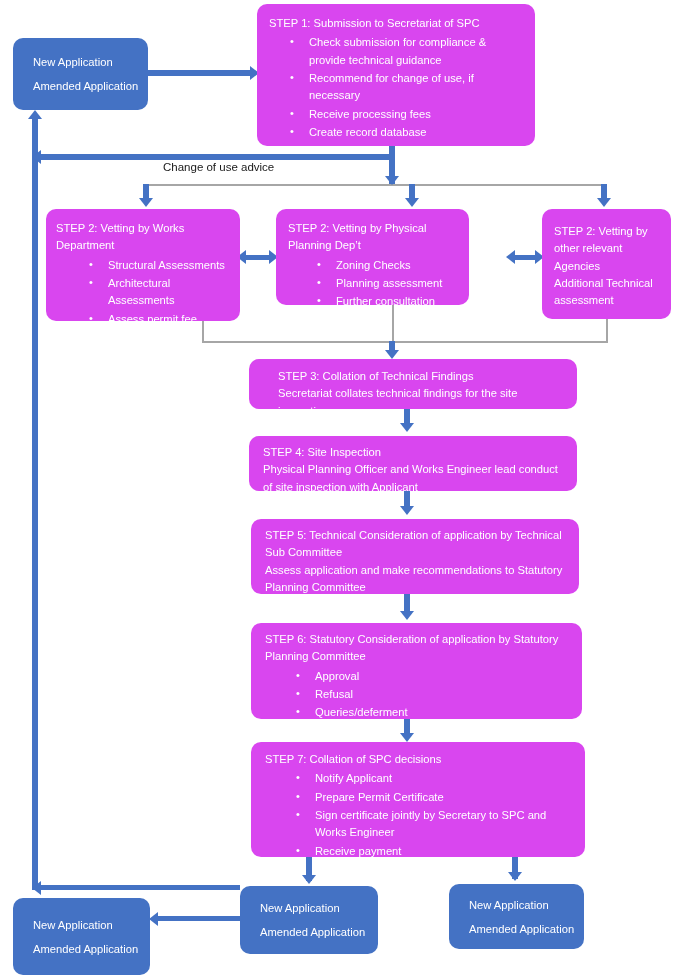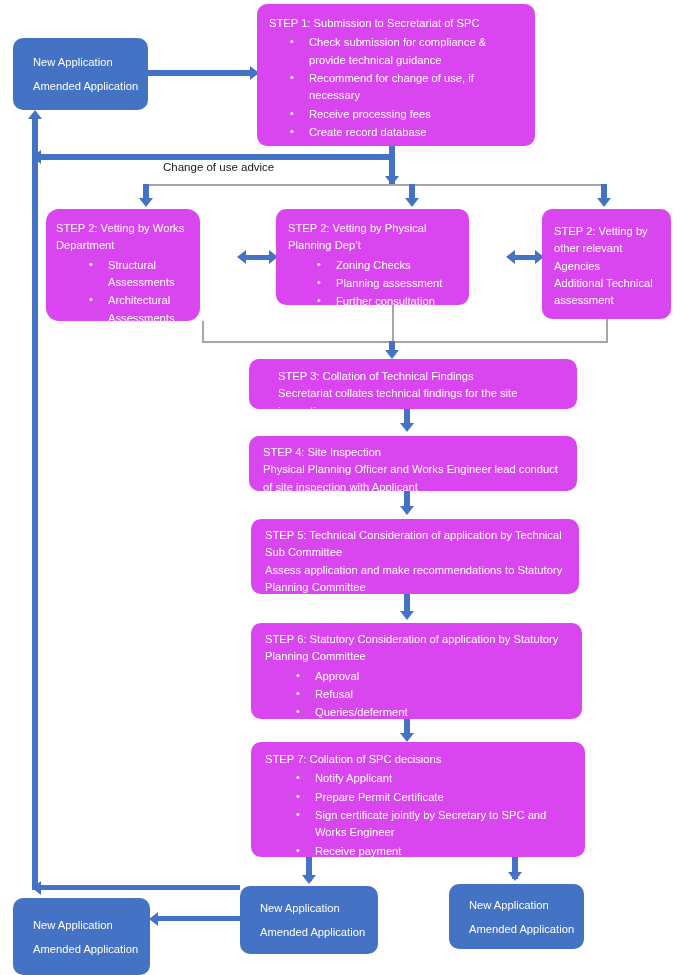--- a/index.html
+++ b/index.html
@@ -126,21 +126,21 @@
   <div class="box" style="left:257px; top:4px; width:278px; height:142px; padding:11px 10px 10px 12px;">
     <span class="hdr">STEP 1: Submission to Secretariat of SPC</span>
     <ul>
       <li>Check submission for compliance &amp; provide technical guidance</li>
       <li>Recommend for change of use, if necessary</li>
       <li>Receive processing fees</li>
       <li>Create record database</li>
     </ul>
   </div>
 
-  <div class="box" style="left:46px; top:209px; width:154px; height:112px; padding:11px 8px 24px 10px;border-radius:13px;">
+  <div class="box" style="left:46px; top:209px; width:194px; height:112px; padding:11px 8px 24px 10px;">
     <span class="hdr">STEP 2: Vetting by Works Department</span>
     <ul style="padding-left:52px;">
       <li>Structural Assessments</li>
       <li>Architectural Assessments</li>
       <li>Assess permit fee</li>
     </ul>
   </div>
 
   <div class="box" style="left:276px; top:209px; width:193px; height:96px; padding:11px 8px 8px 12px;">
     <span class="hdr">STEP 2: Vetting by Physical Planning Dep’t</span>

